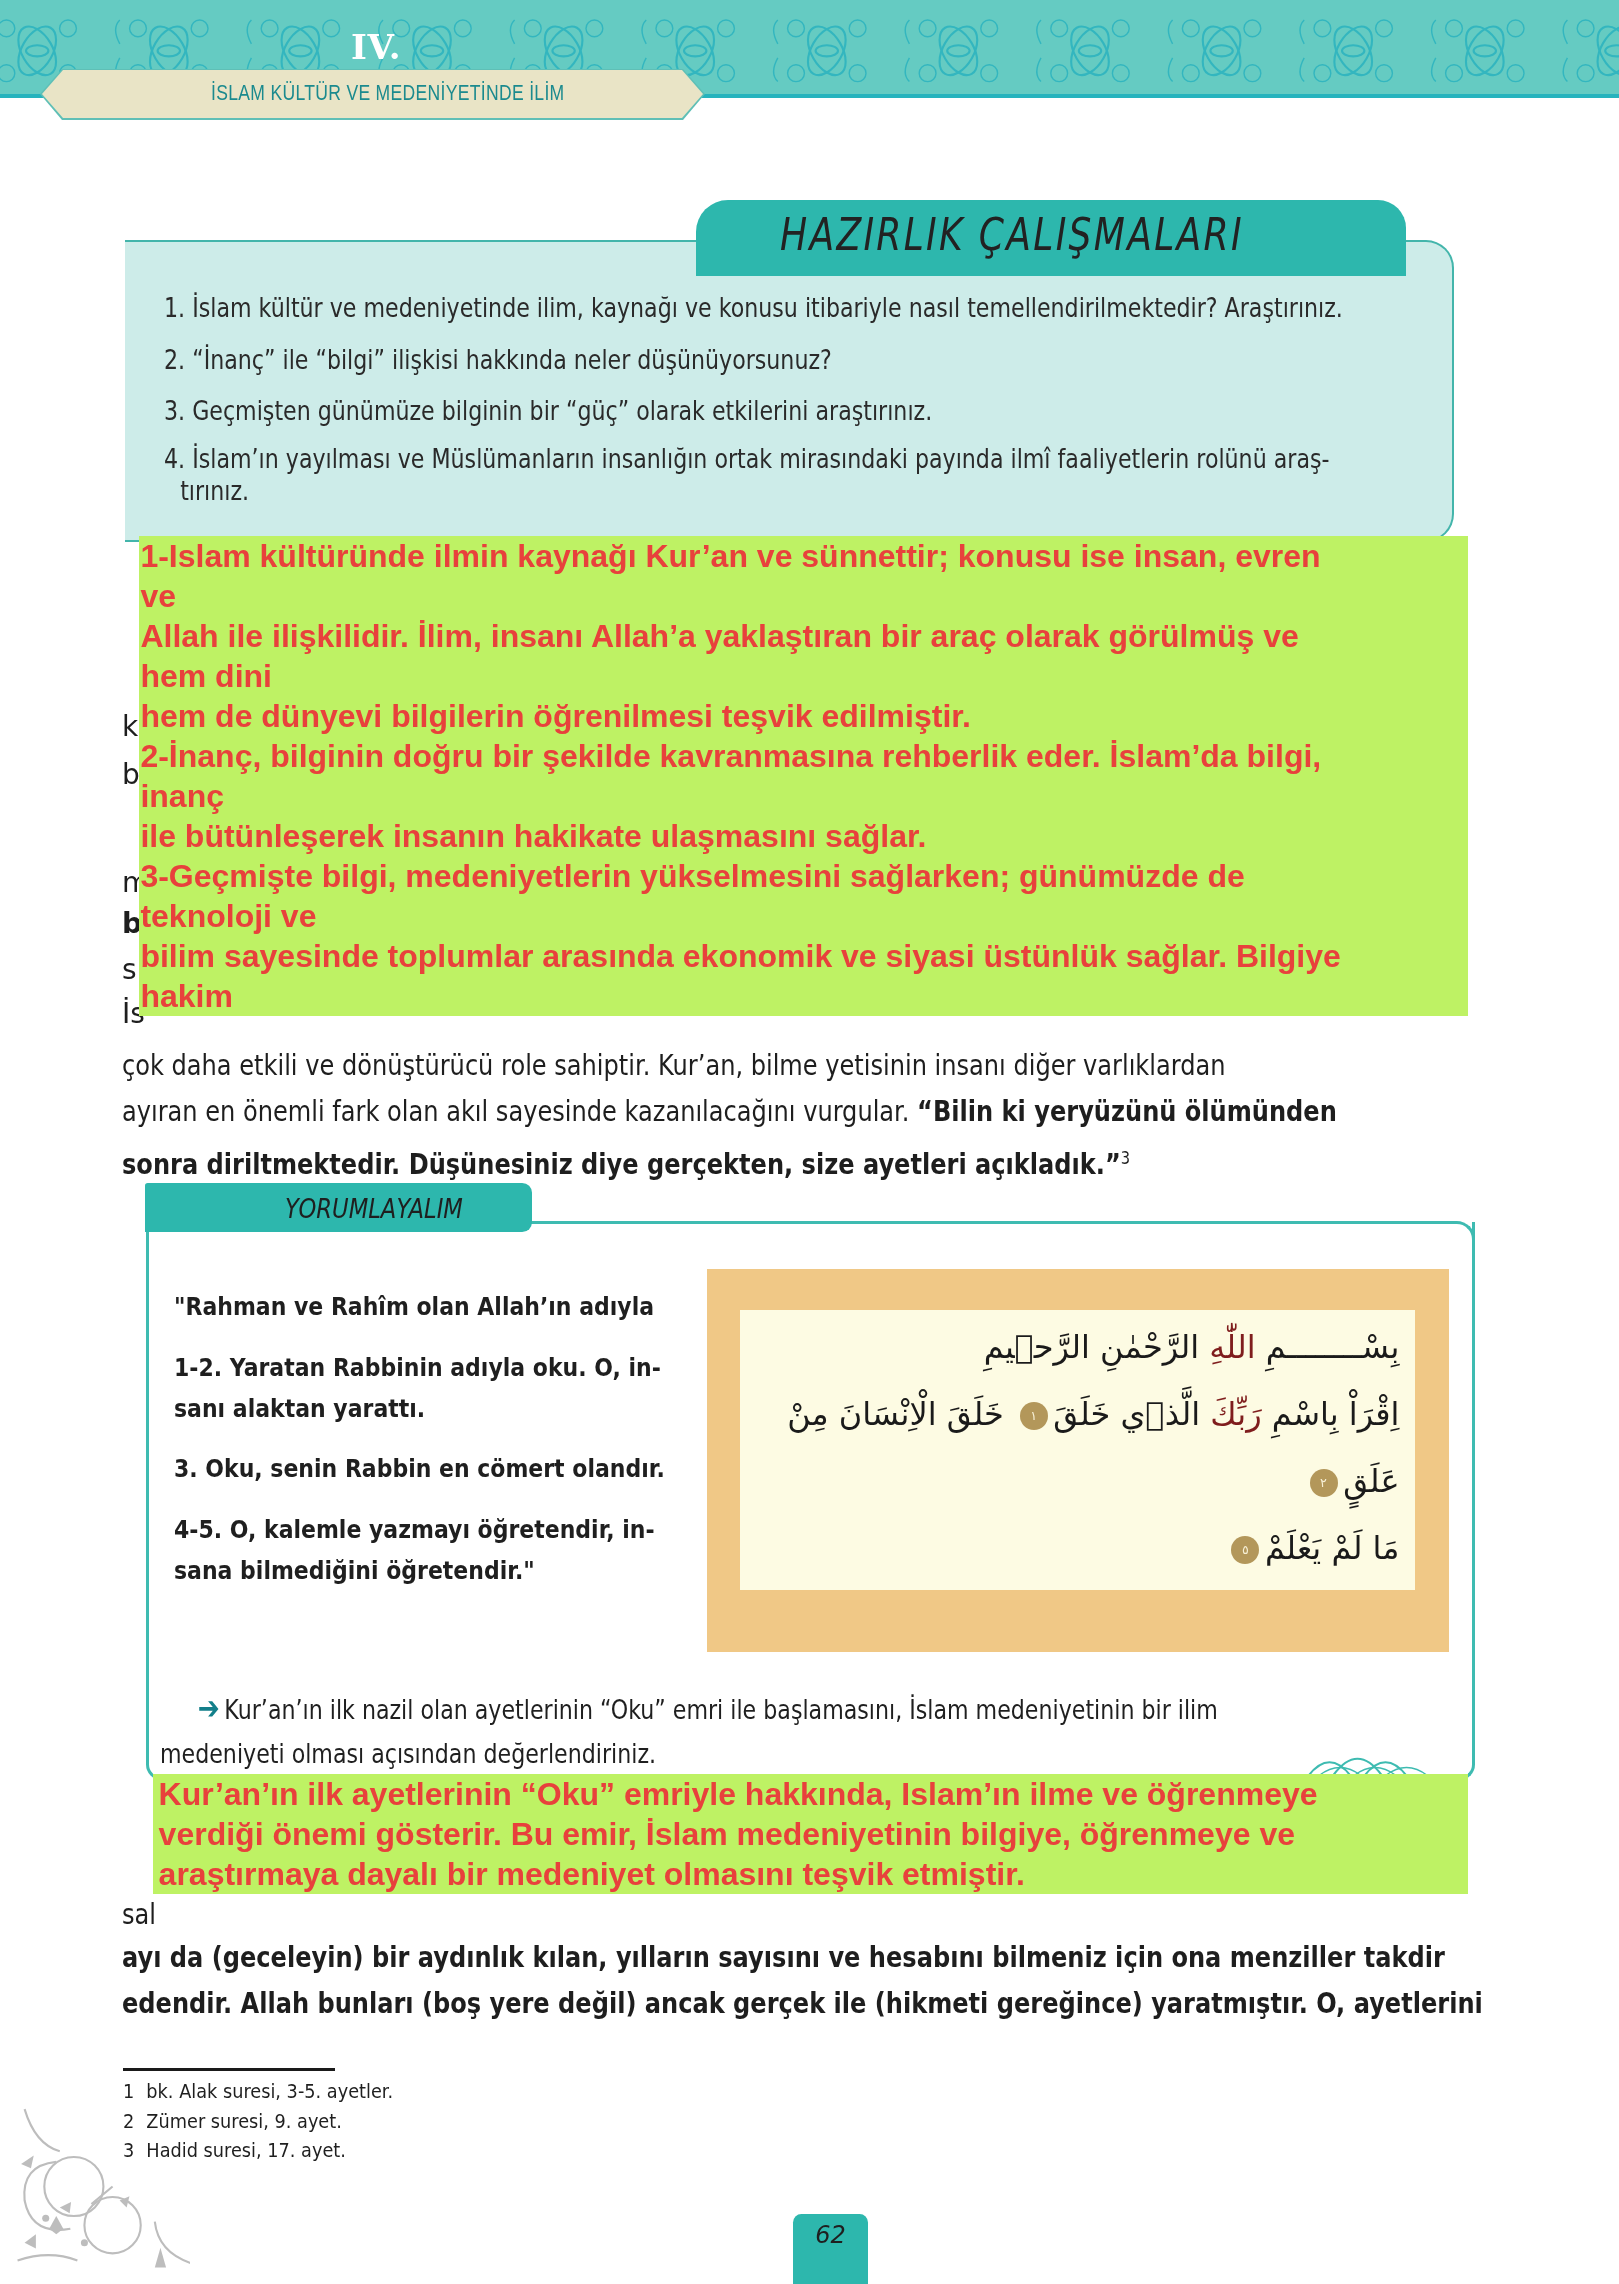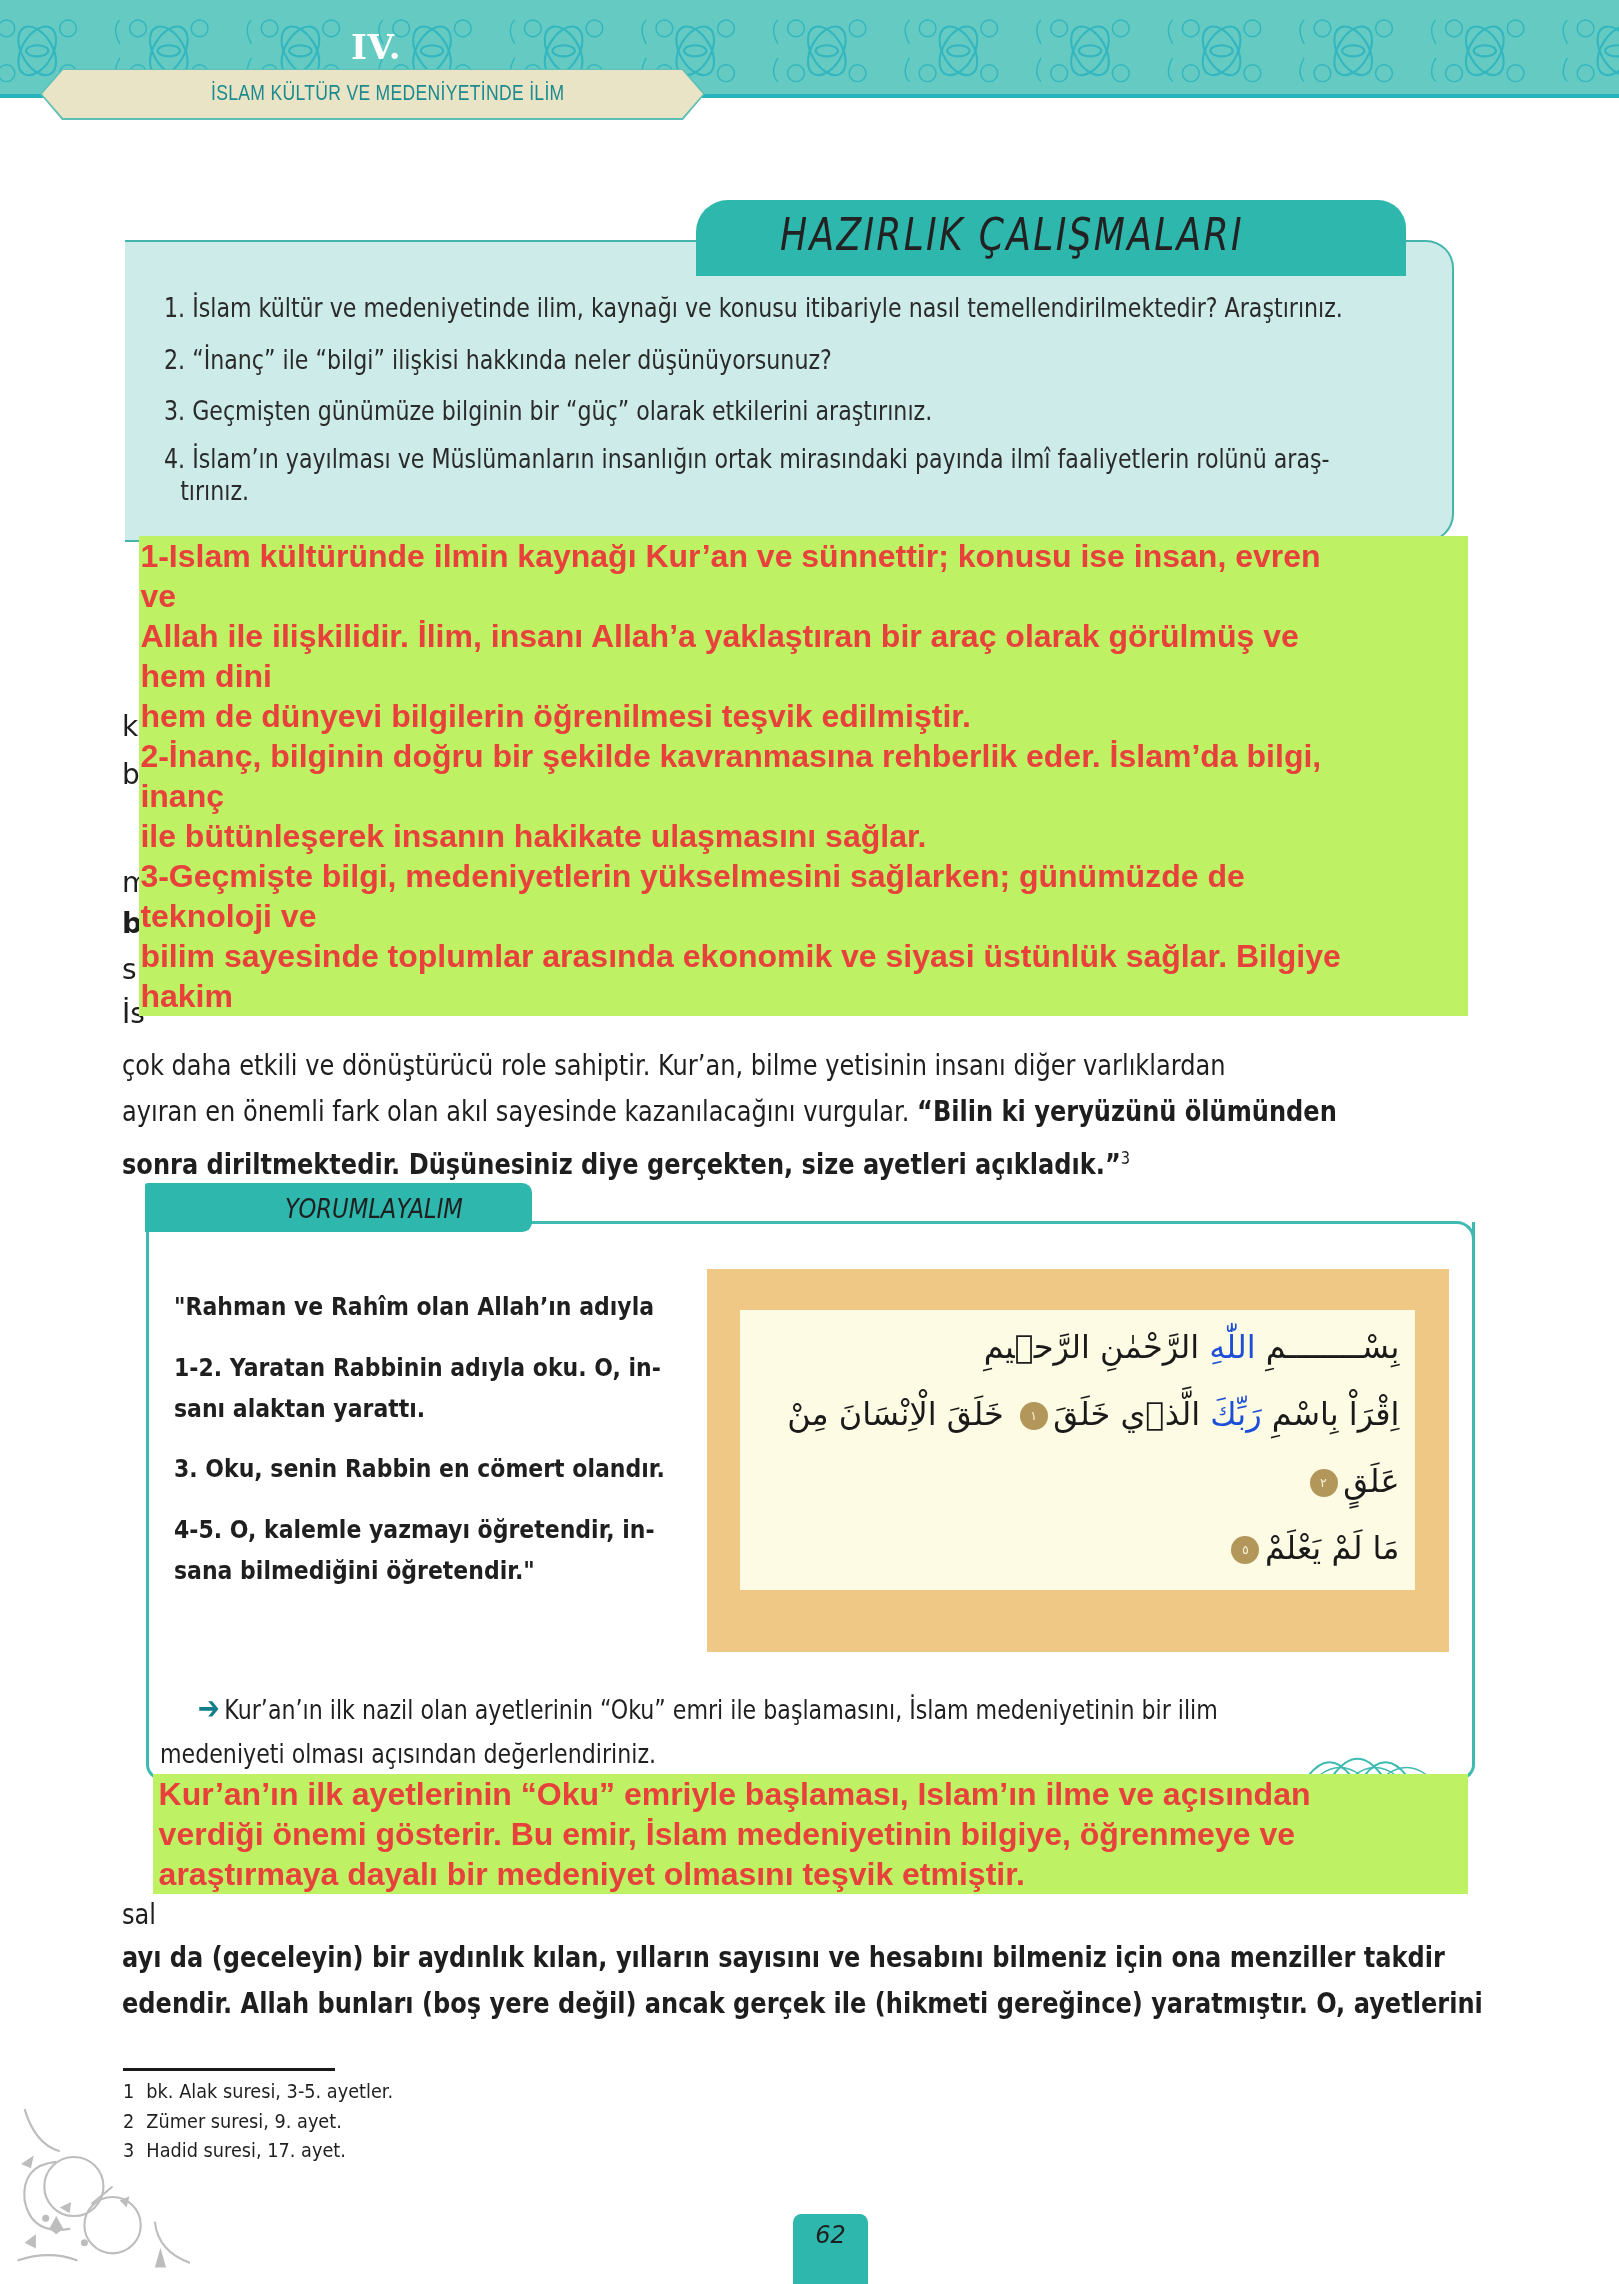--- a/index.html
+++ b/index.html
@@ -121,21 +121,21 @@
     position: absolute; left: 707px; top: 1269px; width: 742px; height: 383px;
     background: #f0c886;
   }
   .arabic-inner {
     position: absolute; left: 740px; top: 1310px; width: 675px; height: 280px;
     background: #fdfbe3;
     direction: rtl; text-align: right;
     font-family: "DejaVu Sans", sans-serif; font-size: 32px; line-height: 67px;
     padding: 4.2px 15.5px 0 15.5px; color: #1a1a1a;
   }
-  .arabic-inner .pink { color: #1d4ed8; }
+  .arabic-inner .pink { color: #7f1d1d; }
   .ayah-mark {
     display: inline-block; width: 28px; height: 28px; border-radius: 50%;
     background: #b3975a; vertical-align: middle; margin: 0 5.6px;
     color: #f6efd5; font-size: 12.7px; line-height: 28px; text-align: center;
   }
 
   .yr-question {
     position: absolute; left: 160px; top: 1686px; width: 1406px;
     font-family: "DejaVu Sans", sans-serif; font-size: 27px; line-height: 44px; color: #1f1f1f;
     transform: scaleX(0.82); transform-origin: left top;
@@ -326,21 +326,21 @@
     <path d="M10 48 Q40 10 70 48"></path>
       <path d="M45 48 Q80 0 115 48"></path>
       <path d="M90 48 Q120 10 150 48"></path>
     <path d="M25 48 Q55 25 85 48" stroke-width="2"></path>
       <path d="M75 48 Q105 25 135 48" stroke-width="2"></path>
     <path d="M120 48 Q150 25 180 48" stroke-width="2"></path>
   </g>
 </svg>
 
 <div class="answer answer2">
-  <div> Kur’an’ın ilk ayetlerinin “Oku” emriyle başlaması, Islam’ın ilme ve açısından</div>
+  <div> Kur’an’ın ilk ayetlerinin “Oku” emriyle hakkında, Islam’ın ilme ve öğrenmeye</div>
   <div>verdiği önemi gösterir. Bu emir, İslam medeniyetinin bilgiye, öğrenmeye ve</div>
   <div>araştırmaya dayalı bir medeniyet olmasını teşvik etmiştir.</div>
 </div>
 
 <div class="body-text body-bottom" style="font-weight:bold;">
   <span class="line" style="height:39px; overflow:hidden; font-weight:normal;">
     <span>sal</span>
   </span>
   <span class="line" style="margin-top:4.2px;">ayı da (geceleyin) bir aydınlık kılan, yılların sayısını ve hesabını bilmeniz için ona menziller takdir</span>
   <span class="line">edendir. Allah bunları (boş yere değil) ancak gerçek ile (hikmeti gereğince) yaratmıştır. O, ayetlerini</span>

